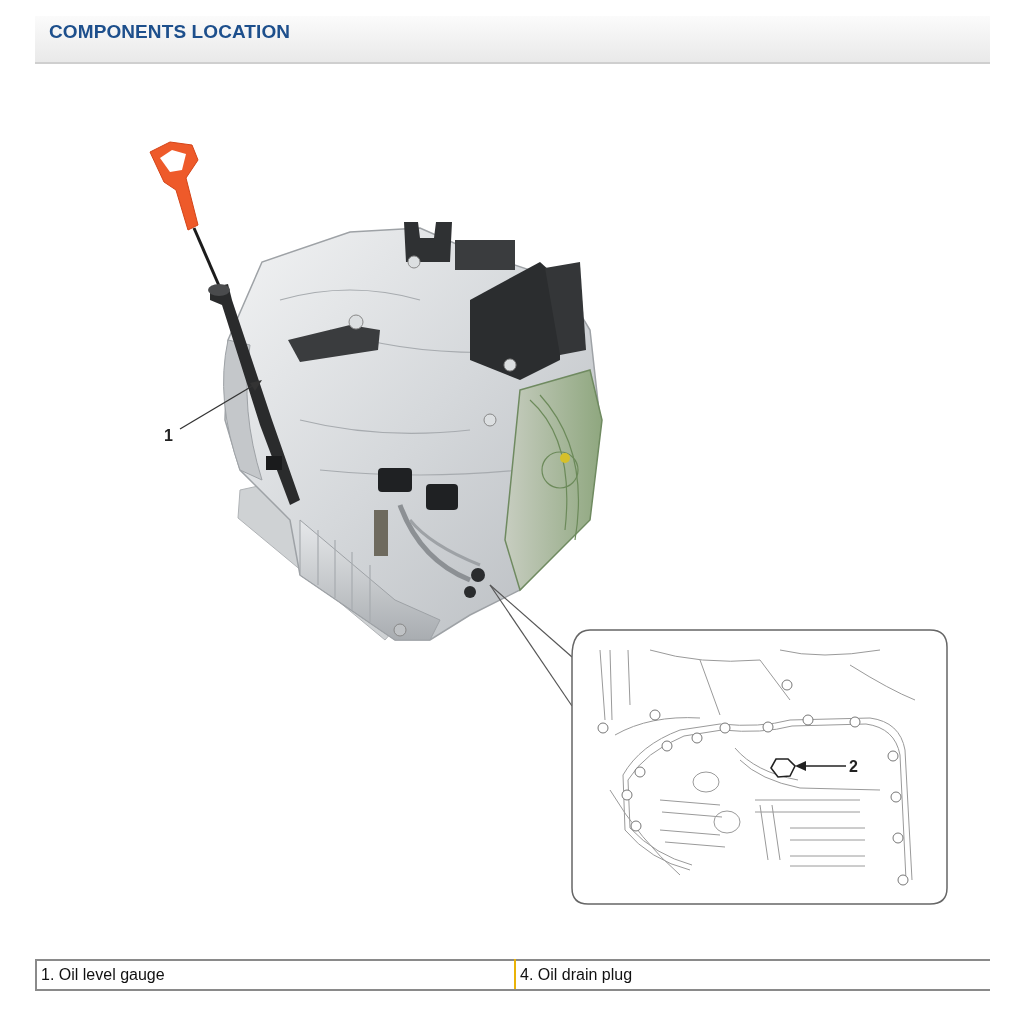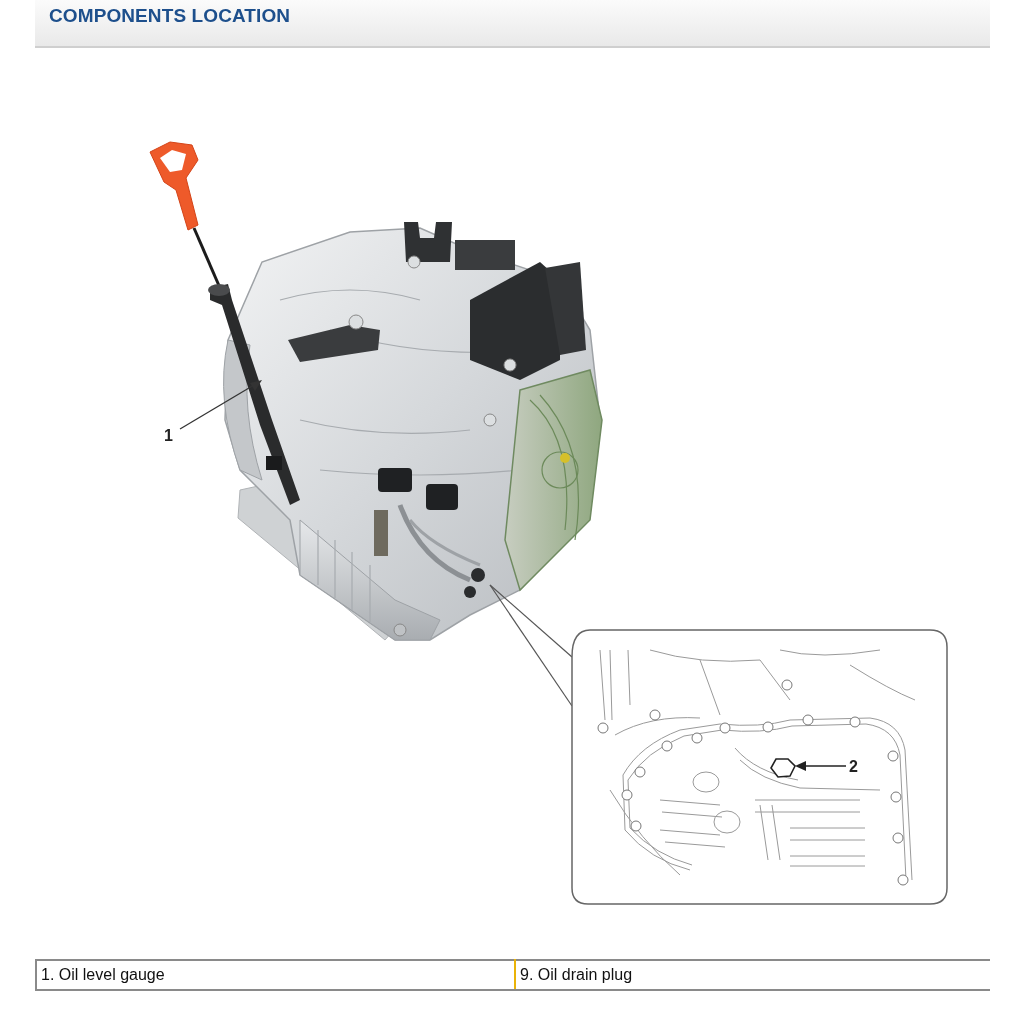--- a/index.html
+++ b/index.html
@@ -1,18 +1,18 @@
 <!DOCTYPE html>
 <html><head>
 <meta charset="utf-8">
 <style>
   html, body { margin:0; padding:0; background:#ffffff; }
   body { width:1024px; height:1024px; position:relative; overflow:hidden; font-family:"Liberation Sans", sans-serif; }
   .header-bar {
-    position:absolute; left:35px; top:0; width:955px; height:48px;
+    position:absolute; left:35px; top:16px; width:955px; height:48px;
     background:linear-gradient(#fbfbfb, #e9e9e9);
     border-bottom:2px solid #cfcfcf;
     box-sizing:border-box;
   }
   .header-title {
     position:absolute; left:14px; top:5px;
     font-weight:bold; font-size:19px; color:#1d4f8c; letter-spacing:0.1px;
   }
   .figure { position:absolute; left:0; top:0; width:1024px; height:940px; }
   .label-text { font-family:"Liberation Sans", sans-serif; font-size:16px; font-weight:bold; fill:#222; }
@@ -188,16 +188,16 @@
     <line x1="803" y1="766" x2="846" y2="766" stroke="#222" stroke-width="1.3"></line>
     <polygon points="795,766 806,761 806,771" fill="#222"></polygon>
     <text x="849" y="772" class="label-text">2</text>
   </g>
 </svg>
 
 <table class="legend-table">
   <tbody>
       <tr>
     <td>1. Oil level gauge</td>
-    <td>9. Oil drain plug</td>
+    <td>4. Oil drain plug</td>
   </tr>
 </tbody>
   </table>
 
 </body></html>

